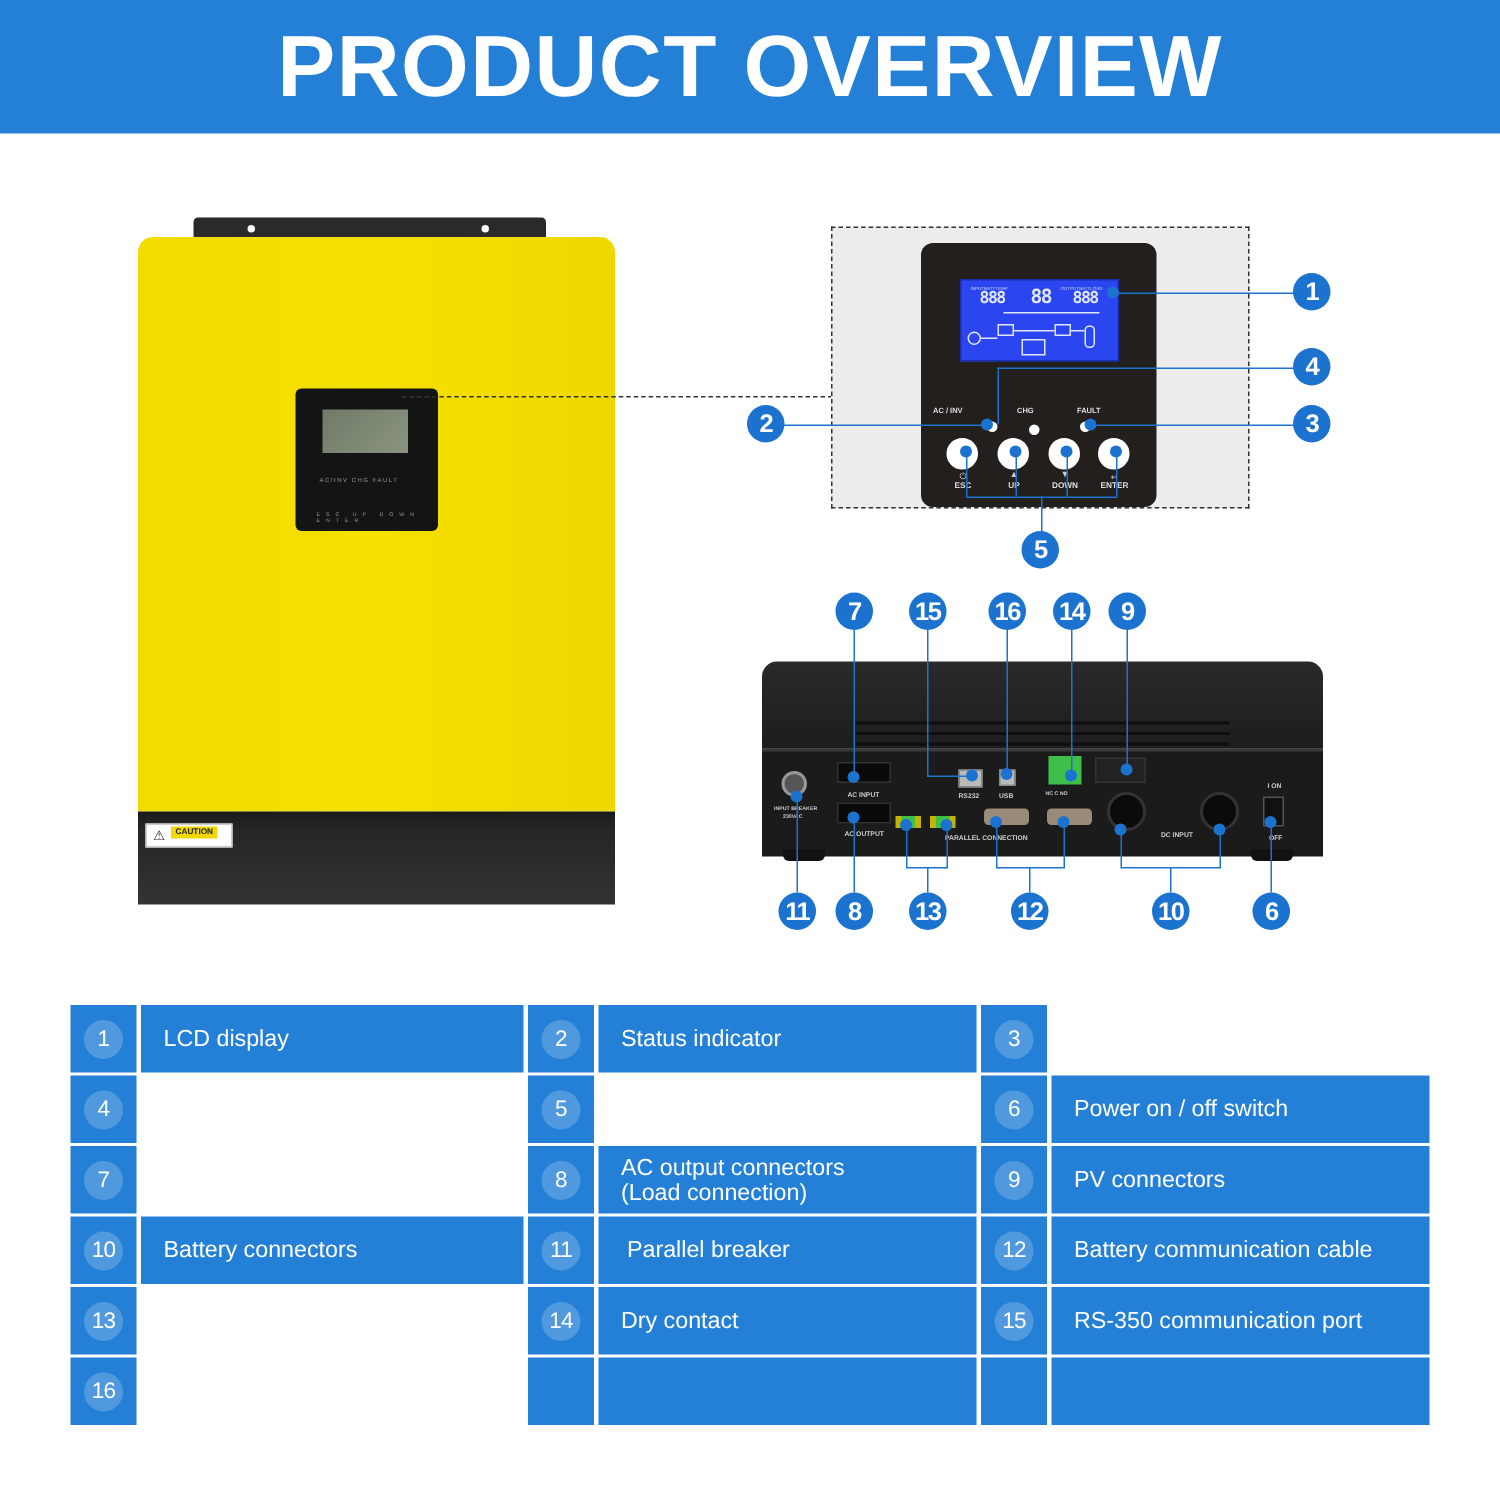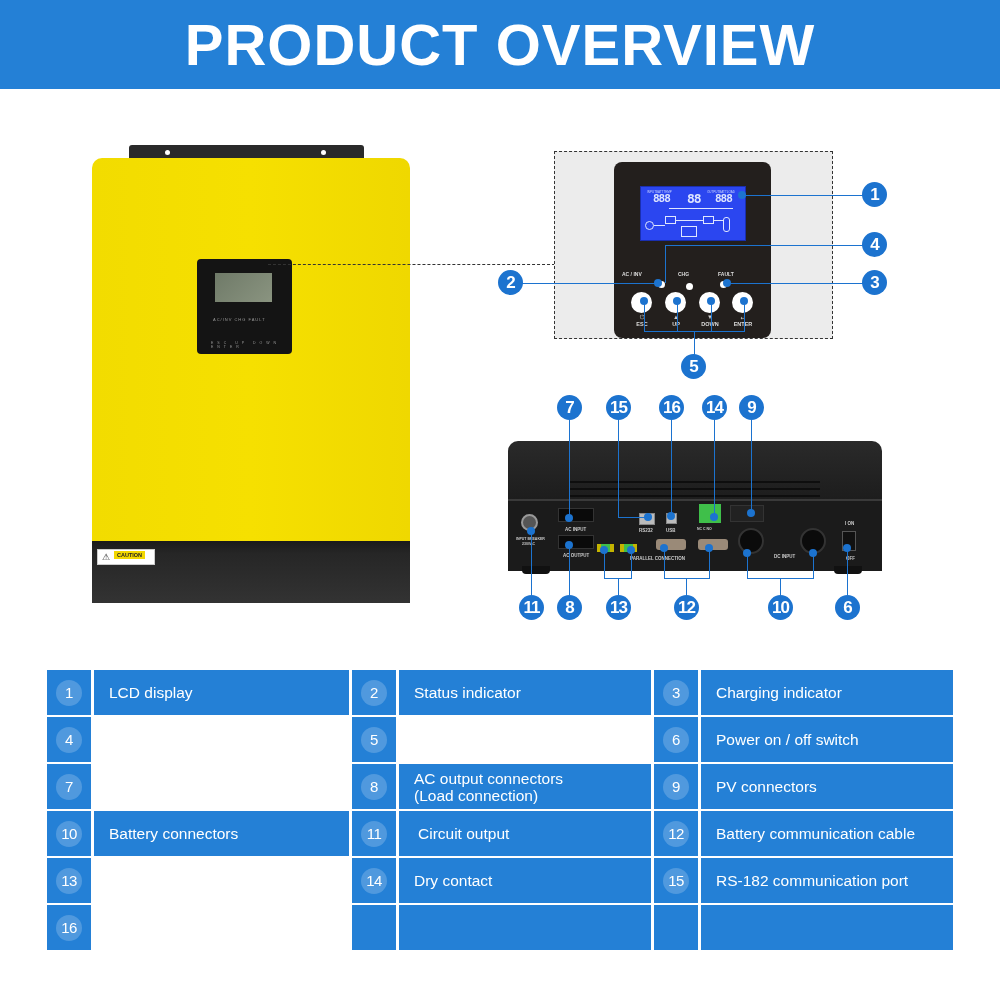--- a/index.html
+++ b/index.html
@@ -275,21 +275,20 @@
         <div class="circ">1</div>
       </div>
     <div class="cell lab" style="left:47px;width:255px">LCD display</div>
     <div class="cell num" style="left:305px">
         <div class="circ">2</div>
       </div>
     <div class="cell lab" style="left:352px;width:252px">Status indicator</div>
     <div class="cell num" style="left:607px">
         <div class="circ">3</div>
       </div>
-    <div class="cell lab" style="left:654px;width:252px">Charging indicator</div>
   </div>
 
   <div class="row" style="top:47px">
     <div class="cell num" style="left:0">
         <div class="circ">4</div>
       </div>
     <div class="cell num" style="left:305px">
         <div class="circ">5</div>
       </div>
     <div class="cell num" style="left:607px">
@@ -316,39 +315,39 @@
   </div>
 
   <div class="row" style="top:141px">
     <div class="cell num" style="left:0">
         <div class="circ">10</div>
       </div>
     <div class="cell lab" style="left:47px;width:255px">Battery connectors</div>
     <div class="cell num" style="left:305px">
         <div class="circ">11</div>
       </div>
-    <div class="cell lab" style="left:352px;width:252px;padding-left:19px">Circuit output</div>
+    <div class="cell lab" style="left:352px;width:252px;padding-left:19px">Parallel breaker</div>
     <div class="cell num" style="left:607px">
         <div class="circ">12</div>
       </div>
     <div class="cell lab" style="left:654px;width:252px">Battery communication cable</div>
   </div>
 
   <div class="row" style="top:188px">
     <div class="cell num" style="left:0">
         <div class="circ">13</div>
       </div>
     <div class="cell num" style="left:305px">
         <div class="circ">14</div>
       </div>
     <div class="cell lab" style="left:352px;width:252px">Dry contact</div>
     <div class="cell num" style="left:607px">
         <div class="circ">15</div>
       </div>
-    <div class="cell lab" style="left:654px;width:252px">RS-182 communication port</div>
+    <div class="cell lab" style="left:654px;width:252px">RS-350 communication port</div>
   </div>
 
   <div class="row" style="top:235px">
     <div class="cell num" style="left:0">
         <div class="circ">16</div>
       </div>
     <div class="cell num" style="left:305px"></div>
     <div class="cell lab" style="left:352px;width:252px"></div>
     <div class="cell num" style="left:607px"></div>
     <div class="cell lab" style="left:654px;width:252px"></div>

